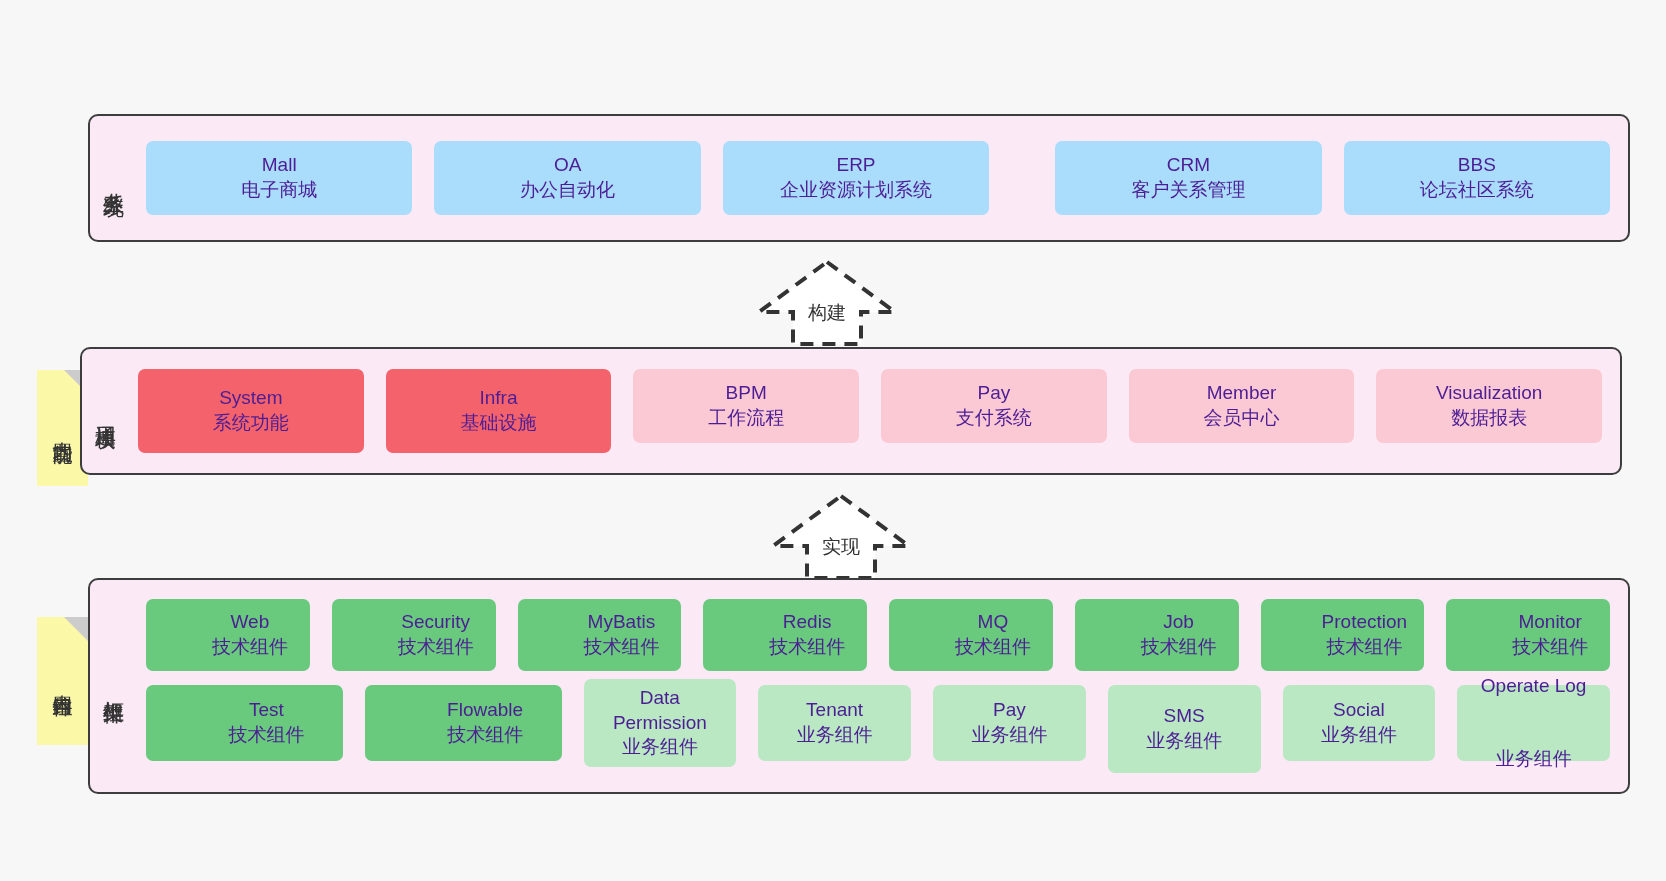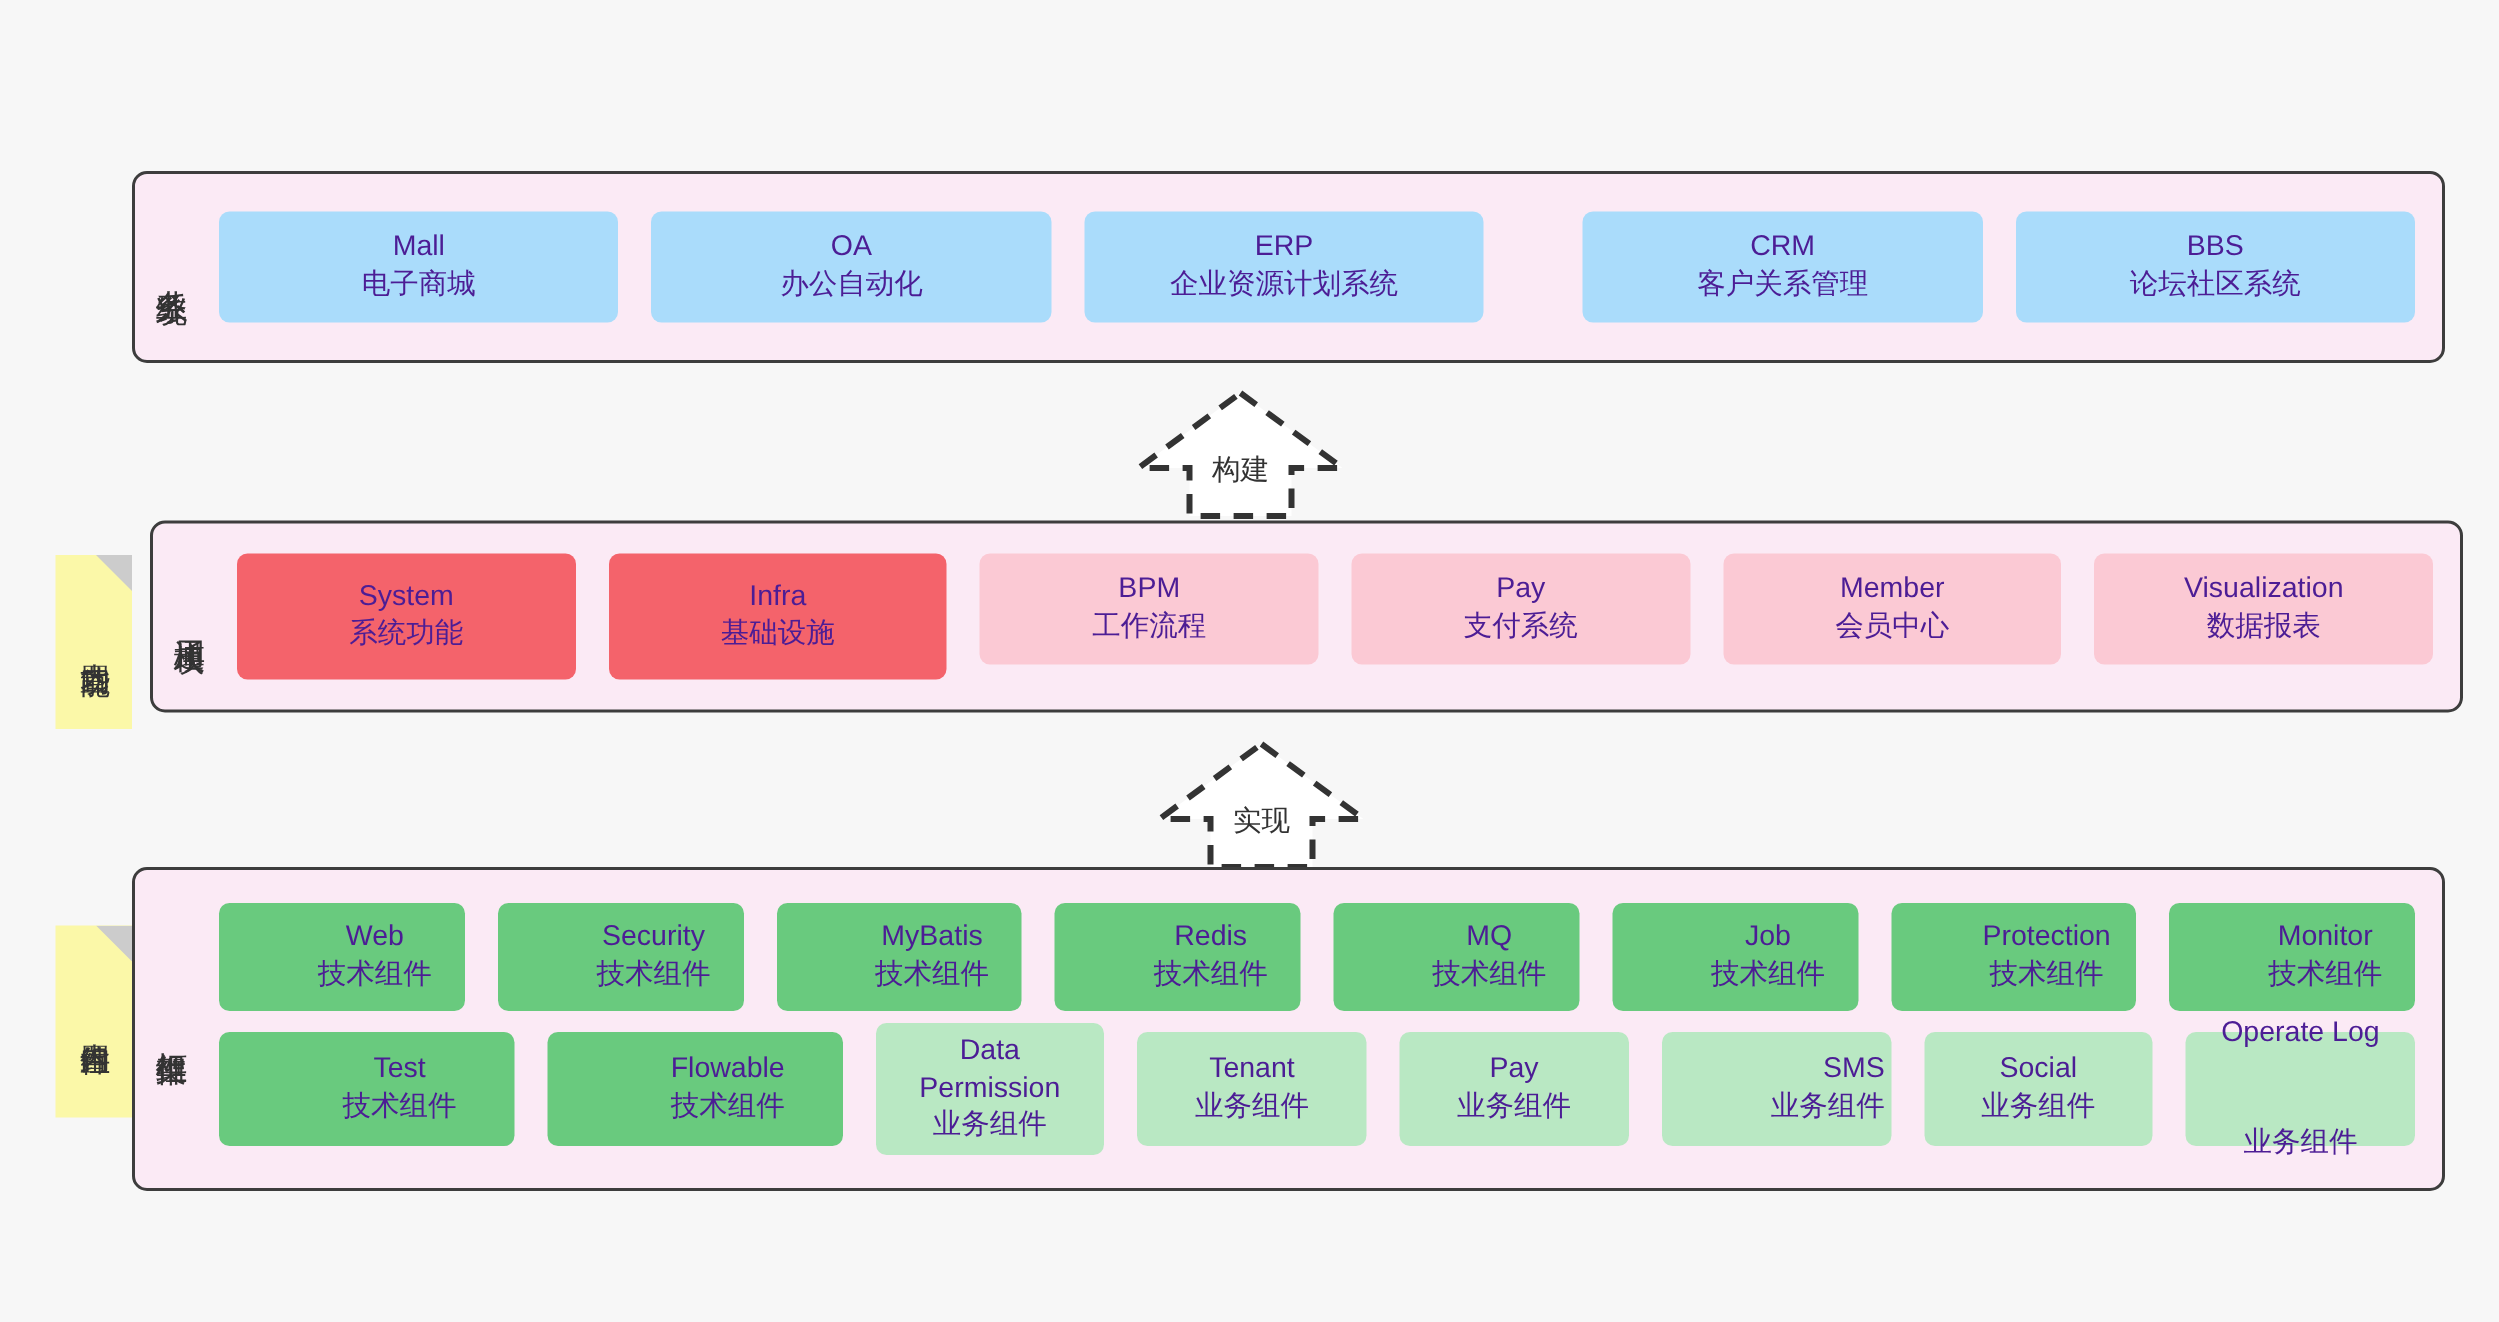--- a/index.html
+++ b/index.html
@@ -172,21 +172,21 @@
       <path d="M 75 6 L 143 56 L 109 56 L 109 88 L 41 88 L 41 56 L 7 56 Z" fill="#ffffff" stroke="#333333" stroke-width="4" stroke-dasharray="13,9" stroke-linejoin="miter"></path>
     </svg>
     <div class="label" style="top:44px;">构建</div>
   </div>
 
   <div class="note" style="left:37px; top:370px; width:51px; height:116px;">
     <span class="fold"></span>
     <span>内置功能</span>
   </div>
 
-  <div class="layer" style="left:100px; top:347px; width:1542px; height:128px;">
+  <div class="layer" style="left:80px; top:347px; width:1542px; height:128px;">
     <div class="layer-title">通用模块</div>
     <div class="layer-body">
       <div class="row">
         <div class="node n-red" style="height:84px;">
           <span class="en">System</span>
           <span class="cn">系统功能</span>
         </div>
         <div class="node n-red" style="height:84px;">
           <span class="en">Infra</span>
           <span class="cn">基础设施</span>
@@ -276,21 +276,21 @@
           <span class="cn">业务组件</span>
         </div>
         <div class="node n-lightgreen" style="height:76px;">
           <span class="en">Tenant</span>
           <span class="cn">业务组件</span>
         </div>
         <div class="node n-lightgreen" style="height:76px;">
           <span class="en">Pay</span>
           <span class="cn">业务组件</span>
         </div>
-        <div class="node n-lightgreen" style="height:76px;align-items:flex-end;">
+        <div class="node n-lightgreen" style="height:88px;">
           <span class="en">SMS</span>
           <span class="cn">业务组件</span>
         </div>
         <div class="node n-lightgreen" style="height:76px;">
           <span class="en">Social</span>
           <span class="cn">业务组件</span>
         </div>
         <div class="node n-lightgreen" style="height:76px;gap:48px;">
           <span class="en">Operate Log</span>
           <span class="cn">业务组件</span>

